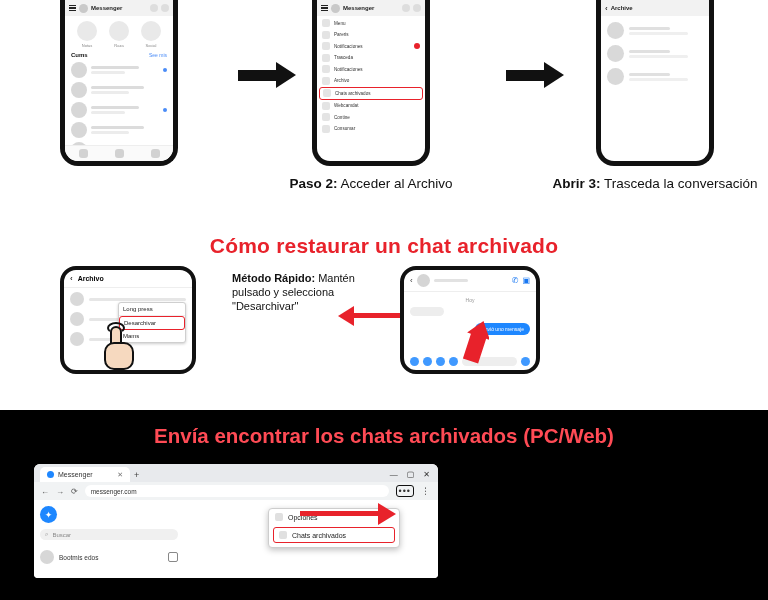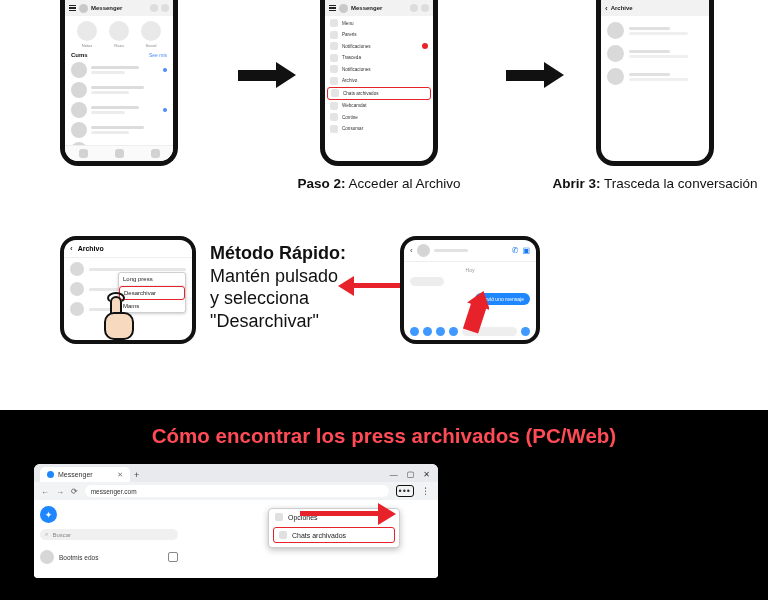--- a/index.html
+++ b/index.html
@@ -14,21 +14,21 @@
 
   
   #steps-section {
     position: relative;
     height: 228px;
     width: 768px;
     background: #ffffff;
   }
   .step-col { position:absolute; top:0; width: 230px; }
   .step-col.c1 { left: 4px; }
-  .step-col.c2 { left: 264px; }
+  .step-col.c2 { left: 256px; }
   .step-col.c3 { left: 540px; }
 
   .phone {
     position: relative;
     margin: 0 auto;
     width: 118px; height: 166px;
     border: 5px solid #111;
     border-radius: 18px;
     background: #fff;
     overflow: hidden;
@@ -158,21 +158,21 @@
   }
   .red-arrow-left .shaft { position:absolute; top:7px; right:0; width:48px; height:5px; background:#e8222b; }
   .red-arrow-left .head { position:absolute; top:0; left:0; width:0;height:0;
      border-top:10px solid transparent; border-bottom:10px solid transparent; border-right:16px solid #e8222b; }
 
   .red-arrow-up {
     position:absolute; left: 455px; top: 52px; width: 34px; height: 46px;
   }
   .red-arrow-up svg { display:block; }
 
-  .method-text { position:absolute; font-size:18px; line-height:1.25; color:#111; }
+  .method-text { position:absolute; font-size:11px; line-height:1.25; color:#111;margin-left:22px; }
   .m-left { left: 210px; top: 6px; width: 140px; }
   .m-right { left: 556px; top: 6px; width: 200px; }
 
   
   #pcweb-section {
     position:absolute; left:0; bottom:0; width:768px; height:190px; background:#000;
   }
   .pc-title { text-align:center; color:#ff4b55; font-size:20.5px; font-weight:bold; padding-top:14px; }
 
   .browser {
@@ -412,20 +412,21 @@
           </div>
       </div>
     </div>
     <div class="step-caption">
       <b>Abrir 3:</b><span> Trasceda la conversación</span>
     </div>
   </div>
 </div>
 
 <div id="restore-section">
+  <div class="section-title-red">Cómo restaurar un chat archivado</div>
 
   <div class="restore-grid">
 
     <div class="phone-wide p-left">
       <div class="aw-head">
         <span class="chev">‹</span>
         <span>Archivo</span>
       </div>
       <div class="aw-body">
         <div class="aw-row">
@@ -491,21 +492,21 @@
     <div class="red-arrow-up">
       <svg width="34" height="46" viewBox="0 0 34 46">
         <path d="M30 44 L30 18 L34 18 L22 2 L10 18 L14 18 L14 44 Z" fill="#e8222b" transform="rotate(18 22 23)"></path>
       </svg>
     </div>
 
   </div>
 </div>
 
 <div id="pcweb-section">
-  <div class="pc-title">Cómo encontrar los press archivados (PC/Web)</div>
+  <div class="pc-title">Envía encontrar los chats archivados (PC/Web)</div>
 
   <div class="browser">
     <div class="bw-tabs">
       <div class="bw-tab">
         <span class="fav"></span>
         <span>Messenger</span>
         <span class="x">✕</span>
       </div>
       <div class="bw-plus">+</div>
       <div class="win-ctrls">

